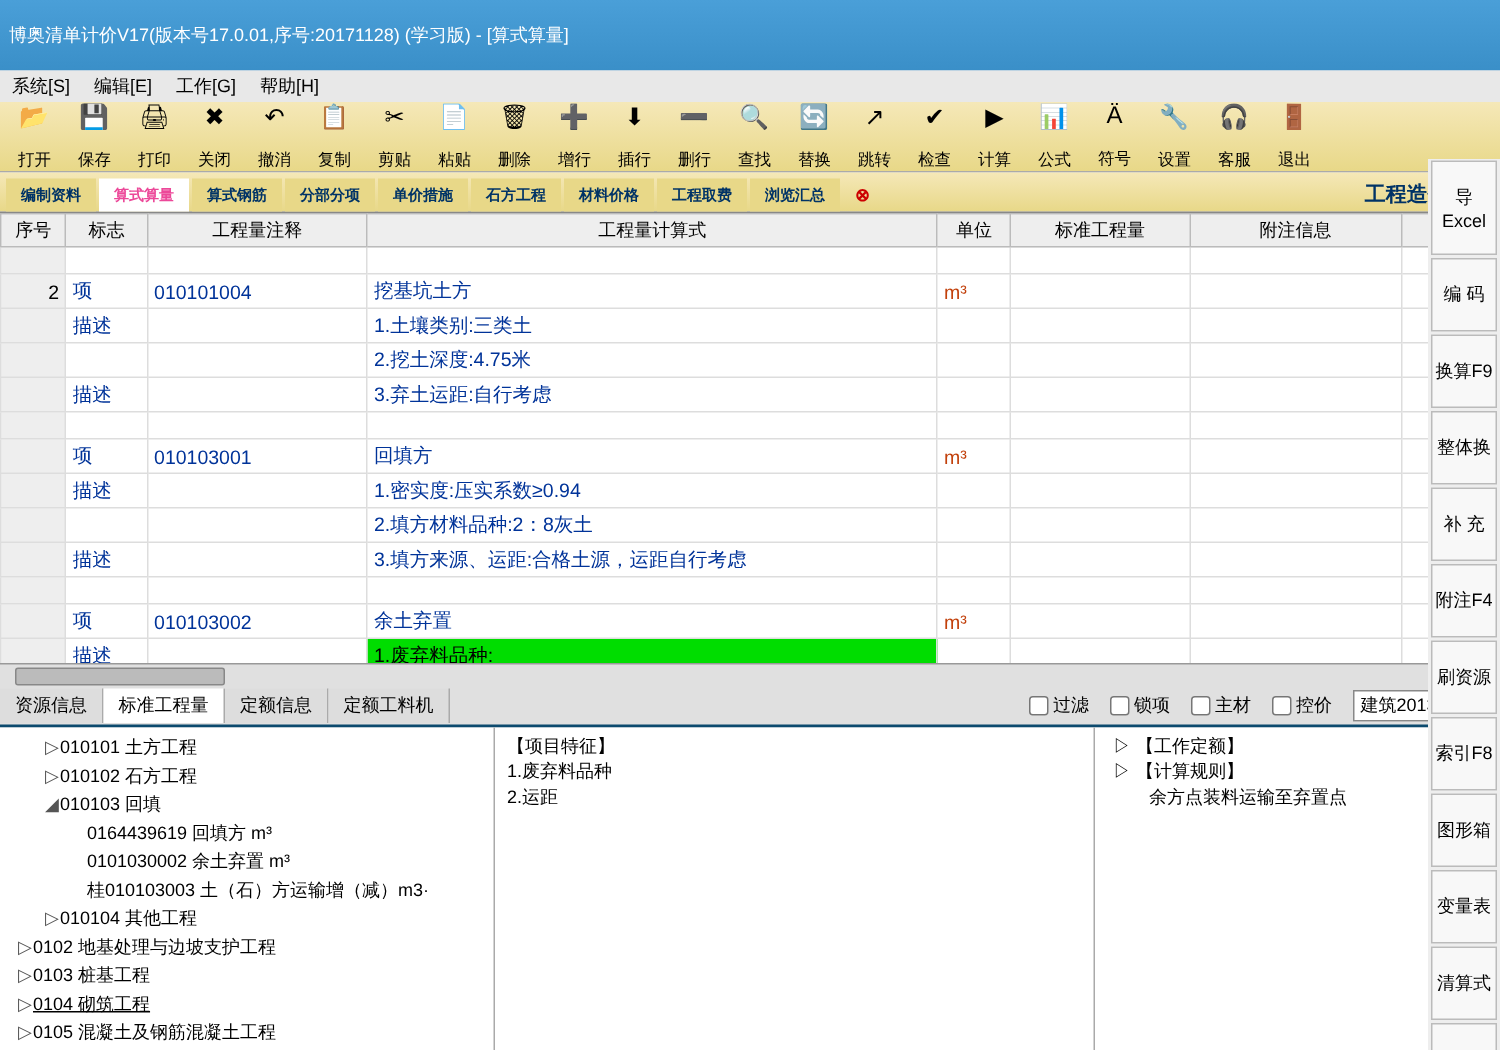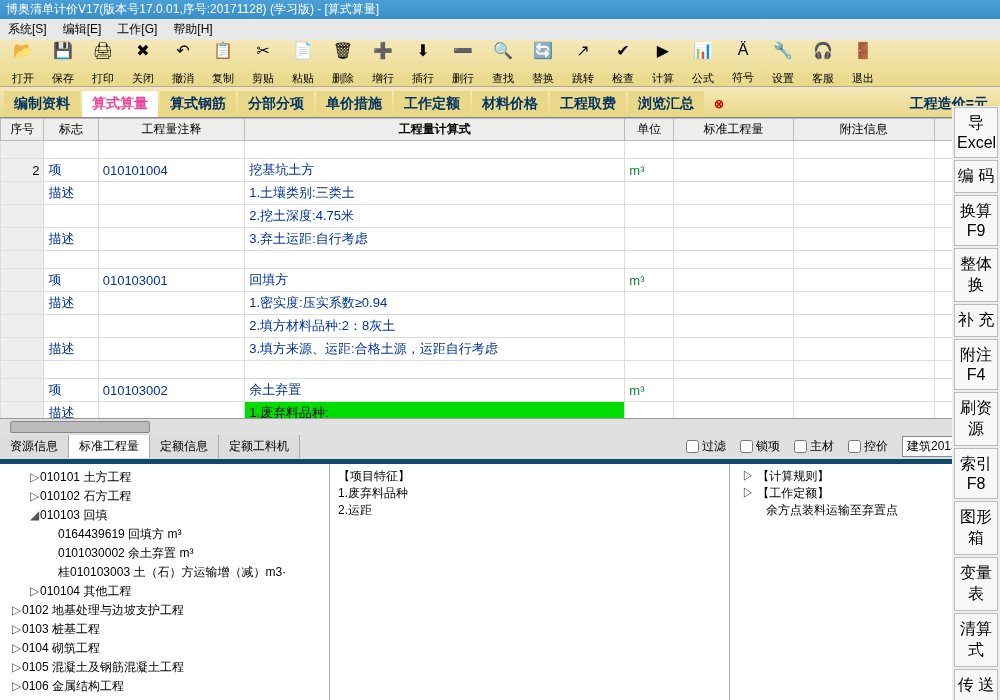--- a/index.html
+++ b/index.html
@@ -1,56 +1,56 @@
 <!DOCTYPE html>
 <html><head>
 <meta charset="utf-8">
 <style>
 * { margin: 0; padding: 0; box-sizing: border-box; font-family: "Microsoft YaHei", SimSun, sans-serif; font-size: 12px; }
 body { background: #f0f0f0; width: 1000px; height: 700px; overflow: hidden; }
-.titlebar { background: linear-gradient(#4a9fd8, #3a8fc8); color: #fff; padding: 1px 6px; font-size: 12px; }
+.titlebar { background: linear-gradient(#4a9fd8, #3a8fc8); color: #fff; padding: 15px 6px; font-size: 12px; }
 .menubar { background: #e8e8e8; padding: 2px 8px; display: flex; gap: 16px; }
 .menubar span { cursor: pointer; }
 .toolbar { background: linear-gradient(#f5e8b8, #e8d888); padding: 2px 4px; display: flex; gap: 2px; border-bottom: 1px solid #aaa; }
 .tb-btn { display: flex; flex-direction: column; align-items: center; justify-content: center; width: 38px; height: 42px; cursor: pointer; border: 1px solid transparent; }
 .tb-icon { width: 22px; height: 22px; display: flex; align-items: center; justify-content: center; font-size: 16px; }
 .tb-label { font-size: 11px; margin-top: 11px; }
 .tabbar { background: linear-gradient(#f5e8b8, #e8d888); padding: 4px 4px 0; display: flex; gap: 2px; align-items: center; border-bottom: 1px solid #888; }
-.tab { padding: 4px 10px; background: #e8d888; cursor: pointer; font-size: 14px; font-weight: bold; color: #003366; }
+.tab { padding: 4px 10px; background: #e8d888; cursor: pointer; font-size: 10px; font-weight: bold; color: #003366; }
 .tab.active { background: #fff; color: #ec4899; }
 .tabbar .right { margin-left: auto; font-size: 14px; font-weight: bold; color: #003366; padding-right: 8px; }
 .close-x { color: #c00; font-weight: bold; margin-left: 8px; cursor: pointer; }
 .grid-wrap { height: 300px; overflow: auto; background: #fff; }
 table.main-grid { border-collapse: collapse; width: 100%; background: #fff; }
 table.main-grid th { background: #eee; border: 1px solid #bbb; padding: 2px 4px; font-weight: normal; font-size: 12px; }
 table.main-grid td { border: 1px solid #ddd; padding: 2px 4px; height: 18px; font-size: 13px; }
 .idx-cell { background: #eee; text-align: right; width: 30px; }
 .biaozhi { color: #003399; width: 45px; }
 .code { color: #003399; width: 130px; }
 .calc { color: #003399; }
-.unit { color: #15803d; width: 40px; margin-left: 32px; }
+.unit { color: #c2410c; width: 40px; margin-left: 32px; }
 .edit-row td.calc { background: #00dd00; color: #000; }
 .hscroll { height: 16px; background: #e0e0e0; border-top: 1px solid #999; position: relative; }
 .hscroll .thumb { position: absolute; left: 10px; top: 2px; width: 140px; height: 12px; background: #bbb; border: 1px solid #888; border-radius: 2px; }
-.bottom-tabs { display: flex; background: #e0e0e0; border-bottom: 5px solid #0c4a6e; align-items: center; }
+.bottom-tabs { display: flex; background: #e0e0e0; border-bottom: 2px solid #0c4a6e; align-items: center; }
 .btab { padding: 3px 10px; background: #ddd; border-right: 1px solid #aaa; cursor: pointer; font-size: 12px; }
 .btab.active { background: #fff; }
 .filter-bar { display: flex; gap: 14px; align-items: center; padding: 2px 8px; margin-left: auto; }
 .chk { display: flex; align-items: center; gap: 3px; }
 .chk input { width: 13px; height: 13px; }
 .combo { border: 1px solid #888; padding: 1px 16px 1px 4px; background: #fff; font-size: 12px; min-width: 90px; }
 .bottom-main { display: flex; flex: 1; }
 .tree-pane { width: 330px; border-right: 1px solid #aaa; background: #fff; overflow: auto; padding: 4px; }
 .tree-item { padding: 1px 2px; white-space: nowrap; cursor: pointer; font-size: 13px; }
 .tree-item .exp { display: inline-block; width: 10px; color: #555; }
 .mid-pane { width: 400px; border-right: 1px solid #aaa; background: #fff; padding: 4px 8px; overflow: auto; }
 .mid-pane .hdr { font-weight: normal; }
 .right-top { flex: 1; background: #fff; padding: 4px 8px; overflow: auto; }
 .side-btns { position: absolute; right: 0; top: 106px; width: 48px; background: #eee; display: flex; flex-direction: column; }
-.side-btn { border: 1px solid #bbb; background: #f8f8f8; margin: 1px 2px; padding: 5px 2px; text-align: center; cursor: pointer; font-size: 16px; }
+.side-btn { border: 1px solid #bbb; background: #f8f8f8; margin: 1px 2px; padding: 15px 2px; text-align: center; cursor: pointer; font-size: 12px; }
 .container { position: relative; }
 </style>
 </head>
 <body>
 
 <div class="container">
 
 <div class="titlebar">
   <span>博奥清单计价V17(版本号17.0.01,序号:20171128) (学习版) - [算式算量]</span>
 </div>
@@ -152,36 +152,36 @@
         <div class="tb-label">退出</div>
       </div>
     </div>
 
 <div class="tabbar" id="tabbar">
       <div class="tab">编制资料</div>
       <div class="tab active">算式算量</div>
       <div class="tab">算式钢筋</div>
       <div class="tab">分部分项</div>
       <div class="tab">单价措施</div>
-      <div class="tab">工作定额</div>
+      <div class="tab">石方工程</div>
       <div class="tab">材料价格</div>
       <div class="tab">工程取费</div>
       <div class="tab">浏览汇总</div>
       <span class="close-x">⊗</span>
       <div class="right">工程造价=元</div>
     </div>
 
 <div class="grid-wrap">
 <table class="main-grid">
   <thead>
           <tr id="gridhead">
             <th style="width: 40px;">序号</th>
             <th style="width: 50px;">标志</th>
             <th style="width: 135px;">工程量注释</th>
-            <th style="width: 350px; font-weight: bold;">工程量计算式</th>
+            <th style="width: 350px;">工程量计算式</th>
             <th style="width: 45px;">单位</th>
             <th style="width: 110px;">标准工程量</th>
             <th style="width: 130px;">附注信息</th>
             <th style="width: 60px;">单</th>
           </tr>
         </thead>
   <tbody id="gridbody">
           <tr>
             <td class="idx-cell"></td>
             <td></td>
@@ -359,32 +359,32 @@
   <div class="tree-pane" id="treepane">
         <div class="tree-item" style="padding-left: 26px;"><span class="exp">▷</span><span>010101 土方工程</span></div>
         <div class="tree-item" style="padding-left: 26px;"><span class="exp">▷</span><span>010102 石方工程</span></div>
         <div class="tree-item" style="padding-left: 26px;"><span class="exp">◢</span><span>010103 回填</span></div>
         <div class="tree-item" style="padding-left: 44px;"><span class="exp"></span><span>0164439619 回填方 m³</span></div>
         <div class="tree-item" style="padding-left: 44px;"><span class="exp"></span><span>0101030002 余土弃置 m³</span></div>
         <div class="tree-item" style="padding-left: 44px;"><span class="exp"></span><span>桂010103003 土（石）方运输增（减）m3·</span></div>
         <div class="tree-item" style="padding-left: 26px;"><span class="exp">▷</span><span>010104 其他工程</span></div>
         <div class="tree-item" style="padding-left: 8px;"><span class="exp">▷</span><span>0102 地基处理与边坡支护工程</span></div>
         <div class="tree-item" style="padding-left: 8px;"><span class="exp">▷</span><span>0103 桩基工程</span></div>
-        <div class="tree-item" style="padding-left: 8px;"><span class="exp">▷</span><span>0104 砌筑工程</span></div>
+        <div class="tree-item" style="padding-left: 8px; text-decoration: underline;"><span class="exp">▷</span><span>0104 砌筑工程</span></div>
         <div class="tree-item" style="padding-left: 8px;"><span class="exp">▷</span><span>0105 混凝土及钢筋混凝土工程</span></div>
         <div class="tree-item" style="padding-left: 8px;"><span class="exp">▷</span><span>0106 金属结构工程</span></div>
       </div>
   <div class="mid-pane" id="midpane">
         <div class="hdr">【项目特征】</div>
         <div>1.废弃料品种</div>
         <div>2.运距</div>
       </div>
   <div class="right-top" id="rightpane">
+        <div style="padding-left: 4px;">▷ 【工作定额】</div>
         <div style="padding-left: 4px;">▷ 【计算规则】</div>
-        <div style="padding-left: 4px;">▷ 【工作定额】</div>
         <div style="padding-left: 28px;">   余方点装料运输至弃置点</div>
       </div>
 </div>
 
 <div class="side-btns" id="sidebtns">
       <div class="side-btn">导Excel</div>
       <div class="side-btn">编 码</div>
       <div class="side-btn">换算F9</div>
       <div class="side-btn">整体换</div>
       <div class="side-btn">补 充</div>

